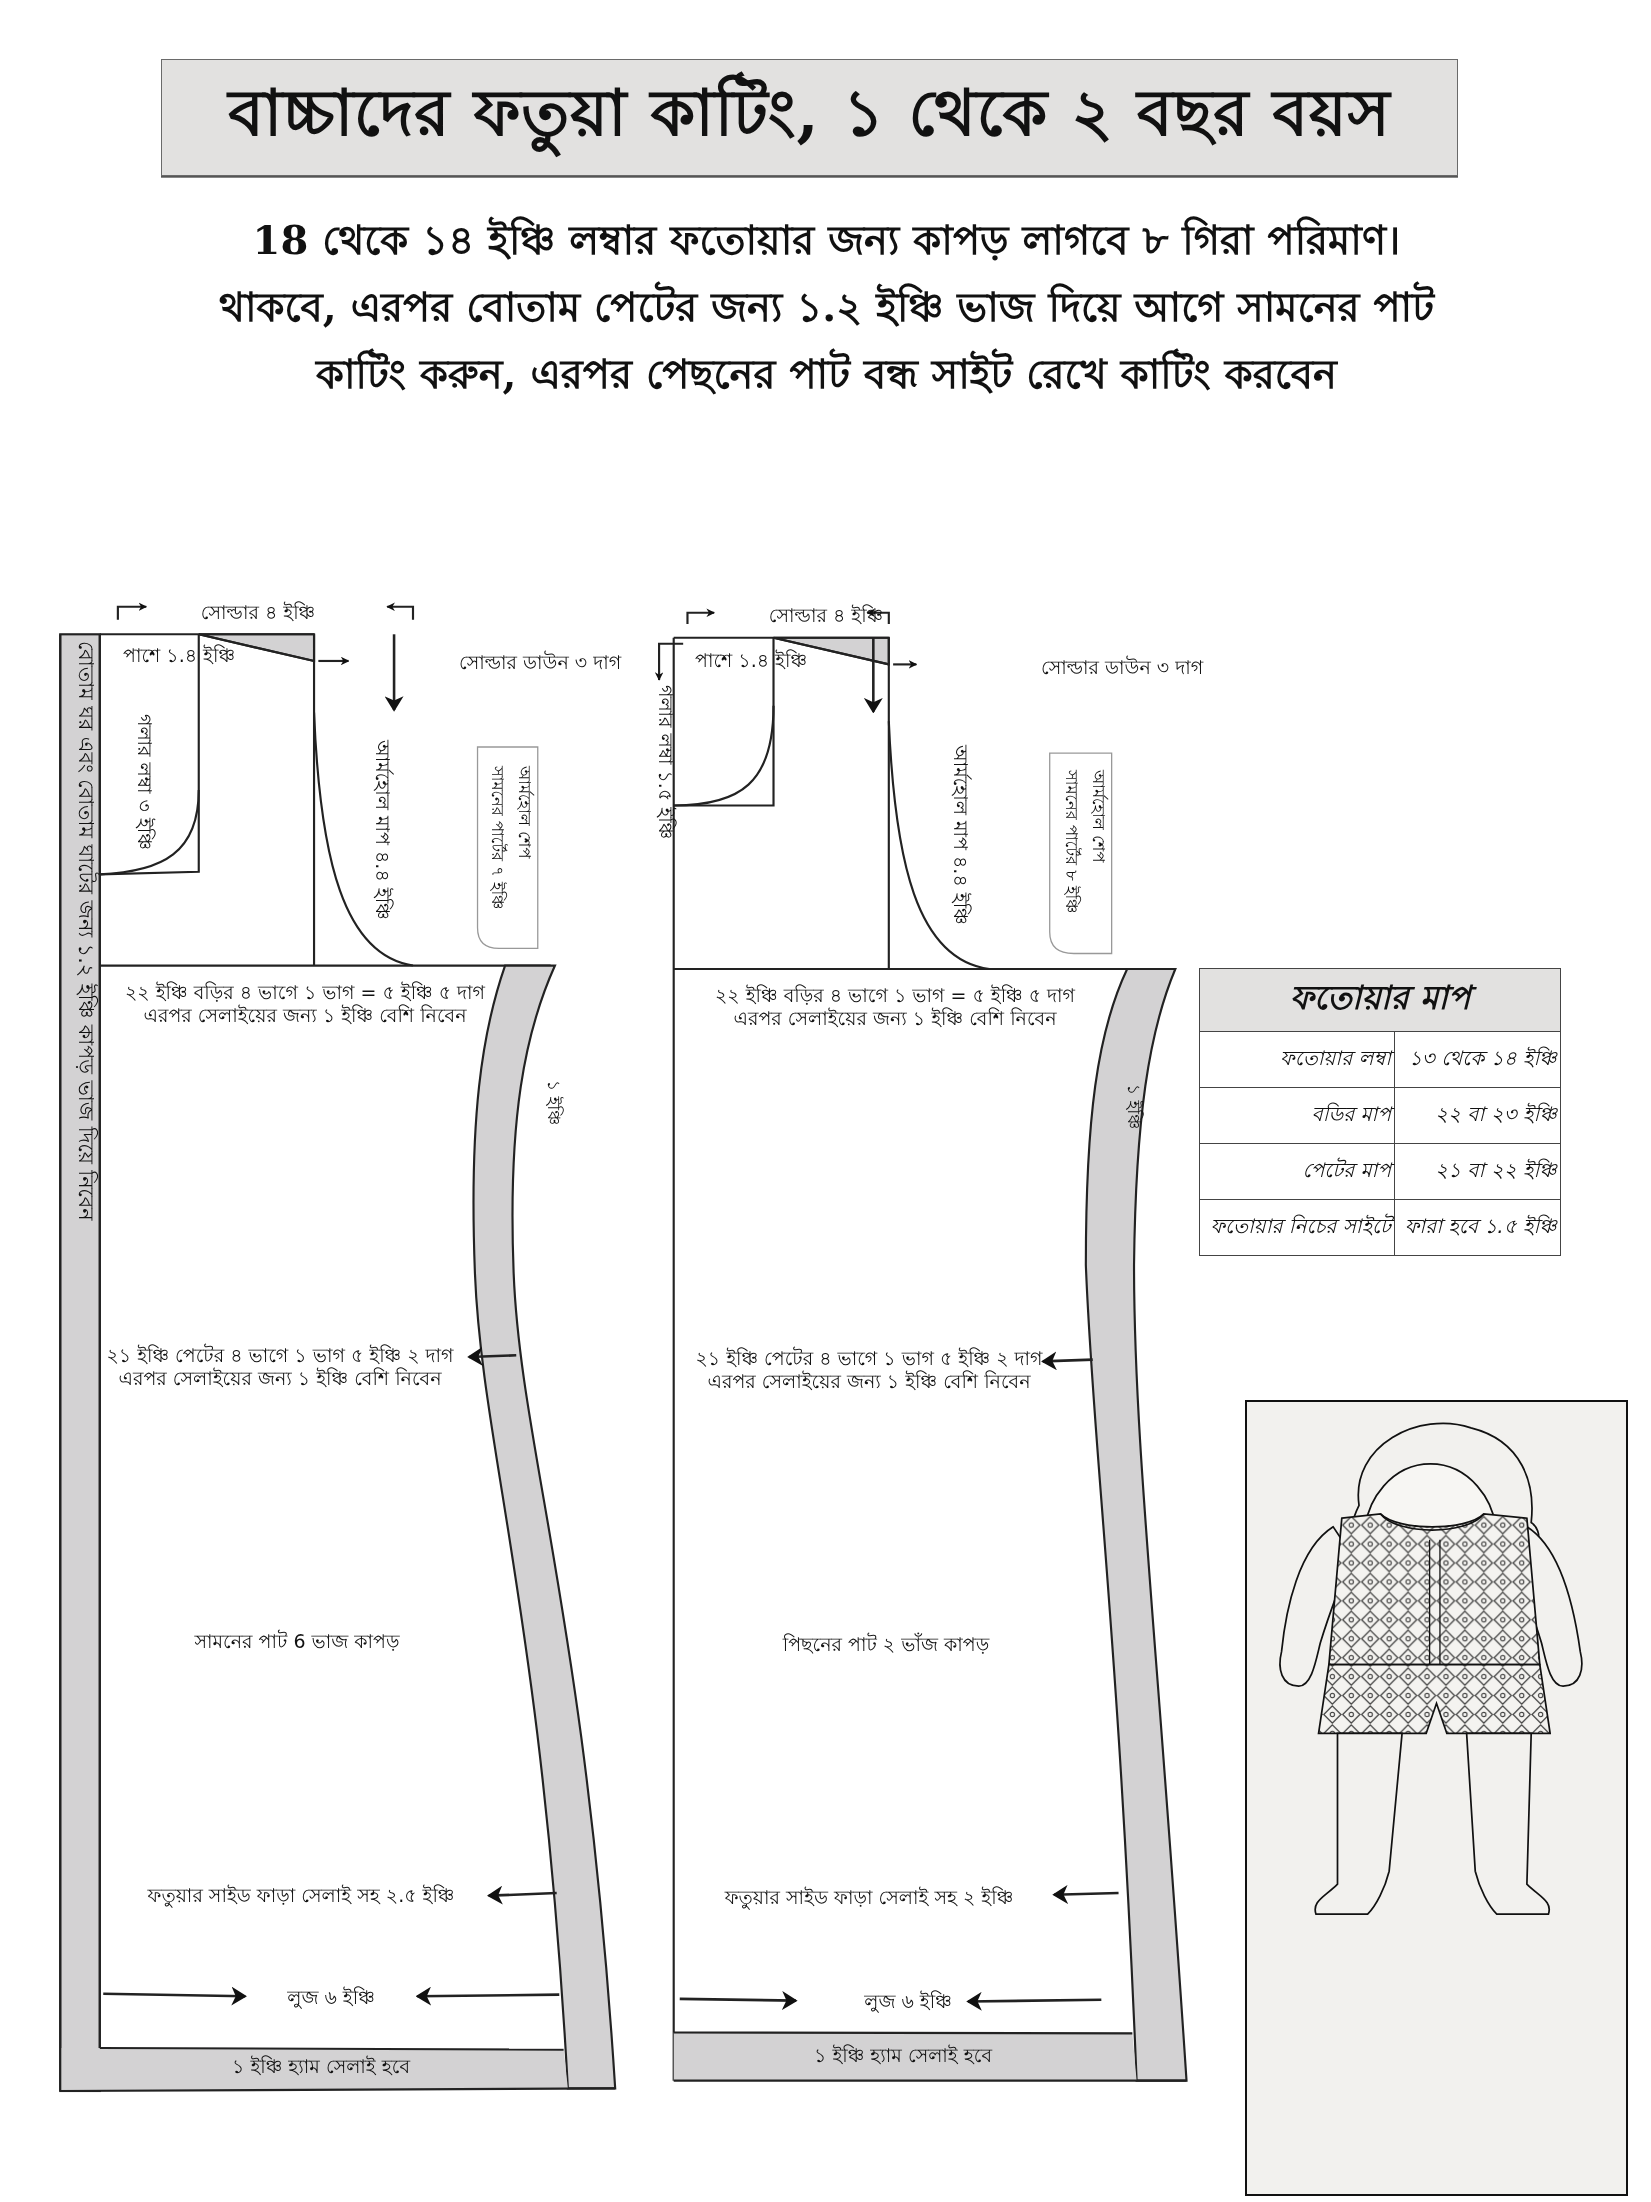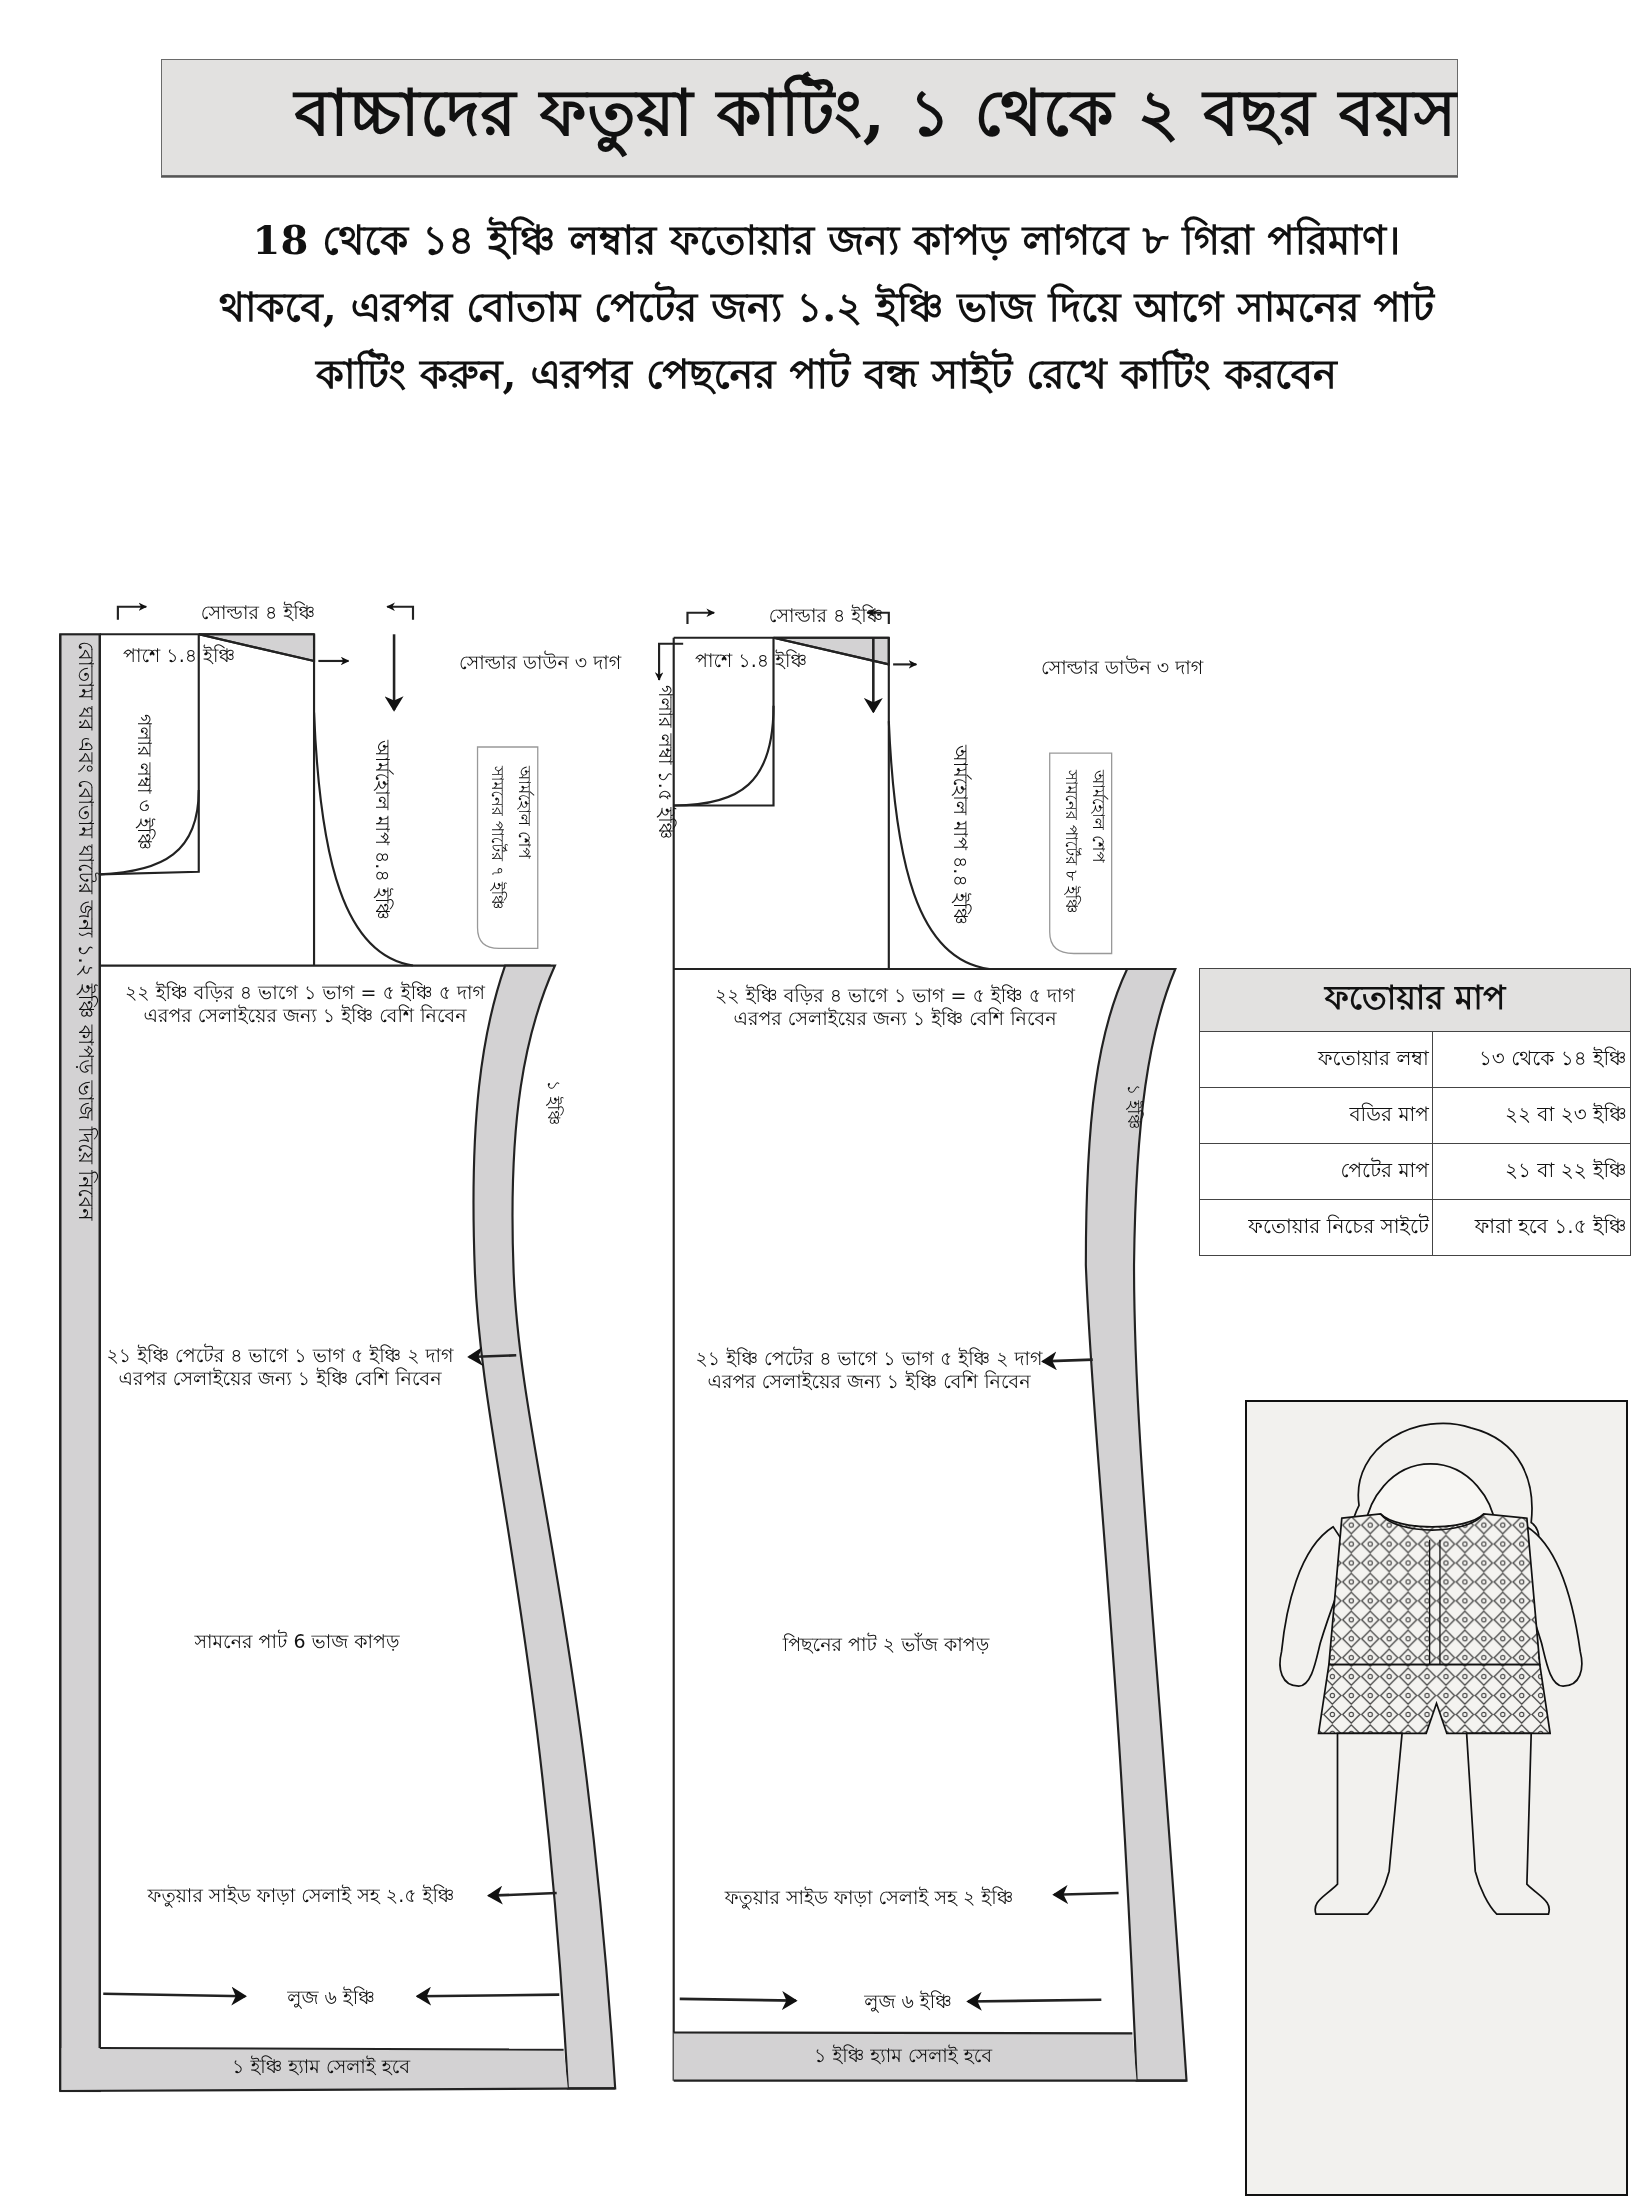--- a/index.html
+++ b/index.html
@@ -1,29 +1,29 @@
 <!DOCTYPE html>
 <html style="font-size:13.8px"><head>
 <meta charset="utf-8">
 <style>
   html, body { margin: 0; padding: 0; background: #ffffff; }
   body { width: 1652px; height: 2203px; position: relative; overflow: hidden;
          font-family: "DejaVu Sans", sans-serif; color: #111; }
   .title-box { position: absolute; left: 161px; top: 59px; width: 1295px; height: 115px;
                background: #e2e1e0; border: 1.7px solid #6a6a6a; box-shadow: 0 1.7px 0 #555;
-               display: flex; align-items: center; justify-content: flex-end; }
+               display: flex; align-items: center; justify-content: center; }
   .title-box span { font-family: "DejaVu Serif", serif; font-size: 64px; font-weight: bold; letter-spacing: 0.9px; }
   .intro { position: absolute; left: 52px; top: 206px; width: 1549px; text-align: center; }
   .intro div { font-family: "DejaVu Serif", serif; font-size: 40px; font-weight: bold; line-height: 67px; white-space: nowrap; }
   svg.pattern { position: absolute; left: 0; top: 0; }
   .lbl { position: absolute; white-space: nowrap; font-size: 19px; line-height: 1.2; }
   .lbl.c { text-align: right; transform: translateX(-50%); }
   .vert { position: absolute; writing-mode: vertical-rl; white-space: nowrap; font-size: 19px; }
-  .measure-table { position: absolute; left: 1199px; top: 968px; width: 432px; border-collapse: collapse;
-                   border: 1.7px solid #444; font-size: 20px; }
+  .measure-table { position: absolute; left: 1199px; top: 968px; width: 362px; border-collapse: collapse;
+                   border: 1.7px solid #444; font-size: 20px; font-style: italic; }
   .measure-table th { background: #e2e1e0; font-size: 33px; font-weight: bold; height: 60px;
                       border-bottom: 1.7px solid #444; font-family: "DejaVu Serif", serif; }
   .measure-table td { border: 1.3px solid #444; height: 55px; text-align: right; padding: 0 3.4px; }
   .measure-table td.note { font-size: 14.6px; height: 52px; }
   .illus-box { position: absolute; left: 1245px; top: 1400px; width: 379px; height: 792px;
                border: 2.6px solid #111; background: #f2f1ee; }
 </style>
 </head>
 <body>
 

